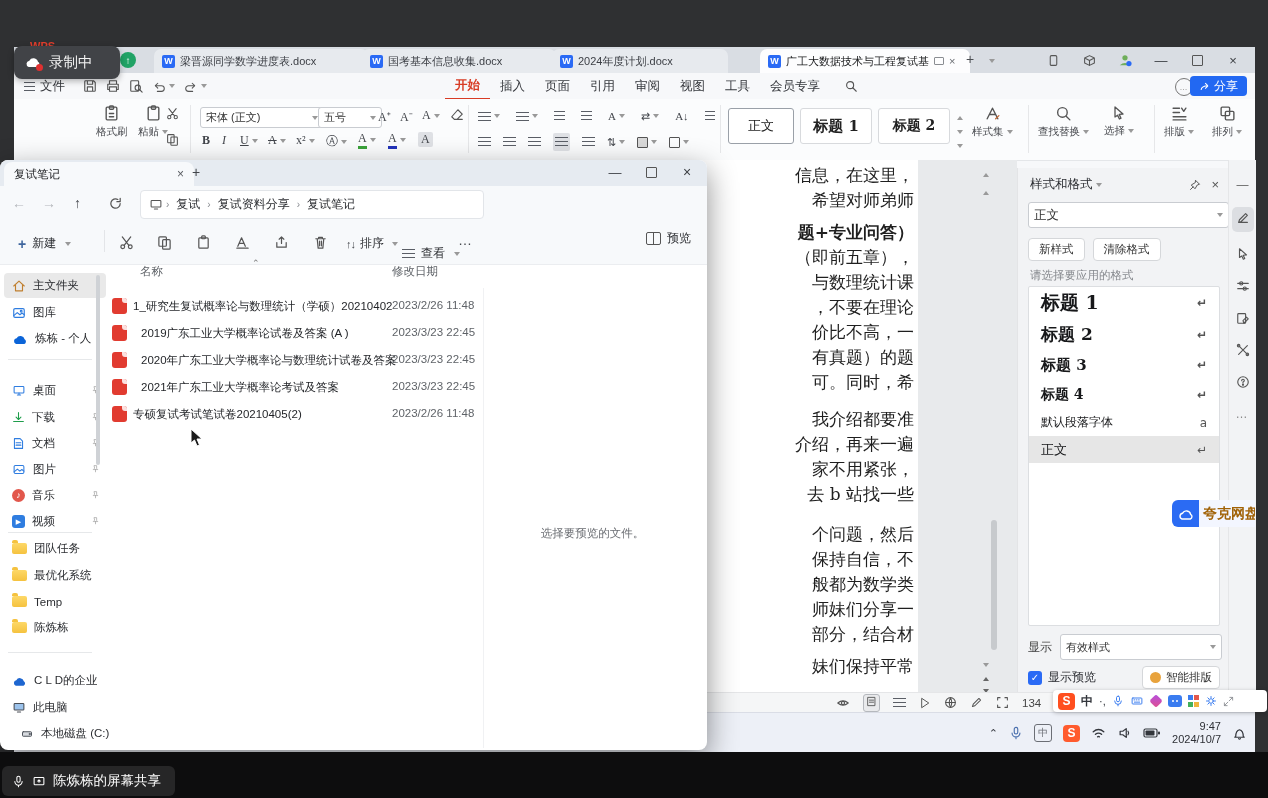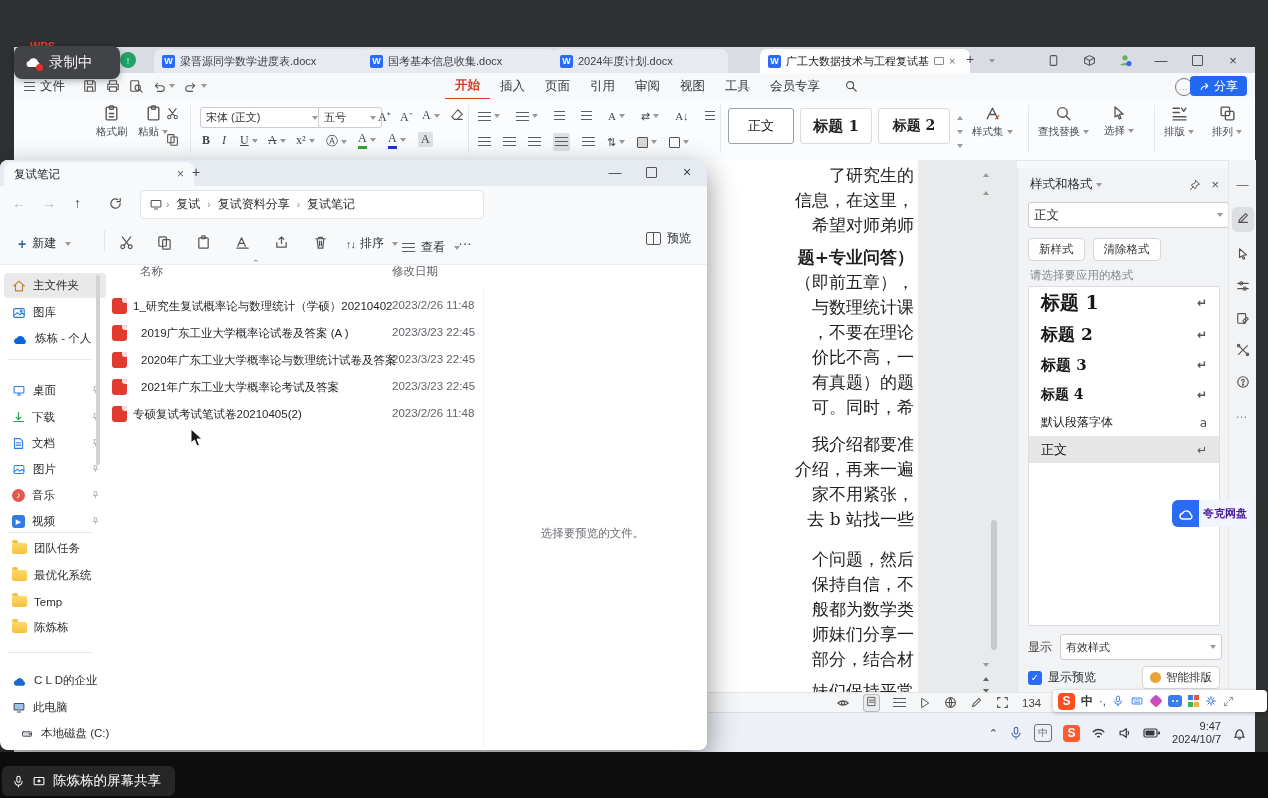--- a/index.html
+++ b/index.html
@@ -334,21 +334,20 @@
         <span class="f">
             <span>排列</span>
             <span class="chev chevlite"></span>
           </span>
       </div>
     </div>
 
     <div class="canvas">
       <div class="page"></div>
       <div class="a" style="left:560px;top:3px;width:340px">
-        <div class="dl">了研究生的</div>
         <div class="dl">信息，在这里，</div>
         <div class="dl">希望对师弟师</div>
         <div class="dl b g1">题+专业问答）</div>
         <div class="dl">（即前五章），</div>
         <div class="dl">与数理统计课</div>
         <div class="dl">，不要在理论</div>
         <div class="dl">价比不高，一</div>
         <div class="dl">有真题）的题</div>
         <div class="dl">可。同时，希</div>
         <div class="dl g2">我介绍都要准</div>
@@ -589,21 +588,21 @@
             <path d="M8 9 V2 M5.5 4.5 L8 2 L10.5 4.5 M3 8 V13 H13 V8"></path>
           </svg></span>
       <span class="a" style="left:313px;top:13px"><svg class="ic" width="15" height="15" viewBox="0 0 16 16">
             <path d="M3 4 H13 M6 4 V2.5 H10 V4 M4.5 4 L5.5 14 H10.5 L11.5 4 M7 6.5 V11.5 M9 6.5 V11.5"></path>
           </svg></span>
       <span class="a f" style="left:340px;top:9px;gap:5px;padding:4px 6px">
         <span style="font-size:11px;letter-spacing:-1px;color:#45484d">↑↓</span>
         <span style="font-size:12px;color:#2b2d31">排序</span>
         <span class="chev chevlite"></span>
       </span>
-      <span class="a f" style="left:396px;top:13px;gap:6px;padding:4px 6px">
+      <span class="a f" style="left:396px;top:19px;gap:6px;padding:4px 6px">
         <span class="lines"></span>
         <span style="font-size:12px;color:#2b2d31">查看</span>
         <span class="chev chevlite"></span>
       </span>
       <span class="a" style="left:458px;top:10px;color:#45484d;font-size:14px;letter-spacing:1px">…</span>
       <span class="a f" style="left:640px;top:4px;gap:6px;padding:4px 6px">
         <span style="width:13px;height:11px;border:1.2px solid #555;border-radius:2px;display:inline-block;background:linear-gradient(to right,transparent 6px,#555 6px,#555 7.2px,transparent 7.2px)"></span>
         <span style="font-size:12px;color:#2b2d31">预览</span>
       </span>
     </div>
@@ -793,21 +792,21 @@
         <path d="M10 2 H14 V6 M14 2 L9 7 M6 14 H2 V10 M2 14 L7 9"></path>
       </svg>
   </div>
 
   <div class="quark">
     <span style="width:27px;height:27px;background:#2b6bf3;border-radius:6px 0 0 6px;display:flex;align-items:center;justify-content:center;flex:0 0 auto">
         <svg width="16" height="12" viewBox="0 0 16 12">
           <path d="M4 11 A3 3 0 0 1 4.6 5.2 A4.3 4.3 0 0 1 12.6 6.3 A2.6 2.6 0 0 1 12.3 11 Z" fill="none" stroke="#fff" stroke-width="1.4"></path>
         </svg>
       </span>
-    <span style="background:#f3f6ff;color:#4c1d95;font-weight:bold;font-size:11px;display:flex;align-items:center;padding:0 4px;white-space:nowrap">夸克网盘</span>
+    <span style="background:#f3f6ff;color:#a16207;font-weight:bold;font-size:14px;display:flex;align-items:center;padding:0 4px;white-space:nowrap">夸克网盘</span>
   </div>
 
   <span class="a" style="left:30px;top:40px;color:#e03e2d;font-weight:bold;font-size:11px;z-index:8">WPS</span>
   <div class="recpill">
     <span style="position:relative;display:inline-block">
       <svg width="18" height="13" viewBox="0 0 16 12">
           <path d="M4 11 A3 3 0 0 1 4.6 5.2 A4.3 4.3 0 0 1 12.6 6.3 A2.6 2.6 0 0 1 12.3 11 Z" fill="#fff"></path>
         </svg>
       <span style="position:absolute;right:-1px;bottom:0;width:7px;height:7px;background:#e03030;border-radius:50%"></span>
     </span>

